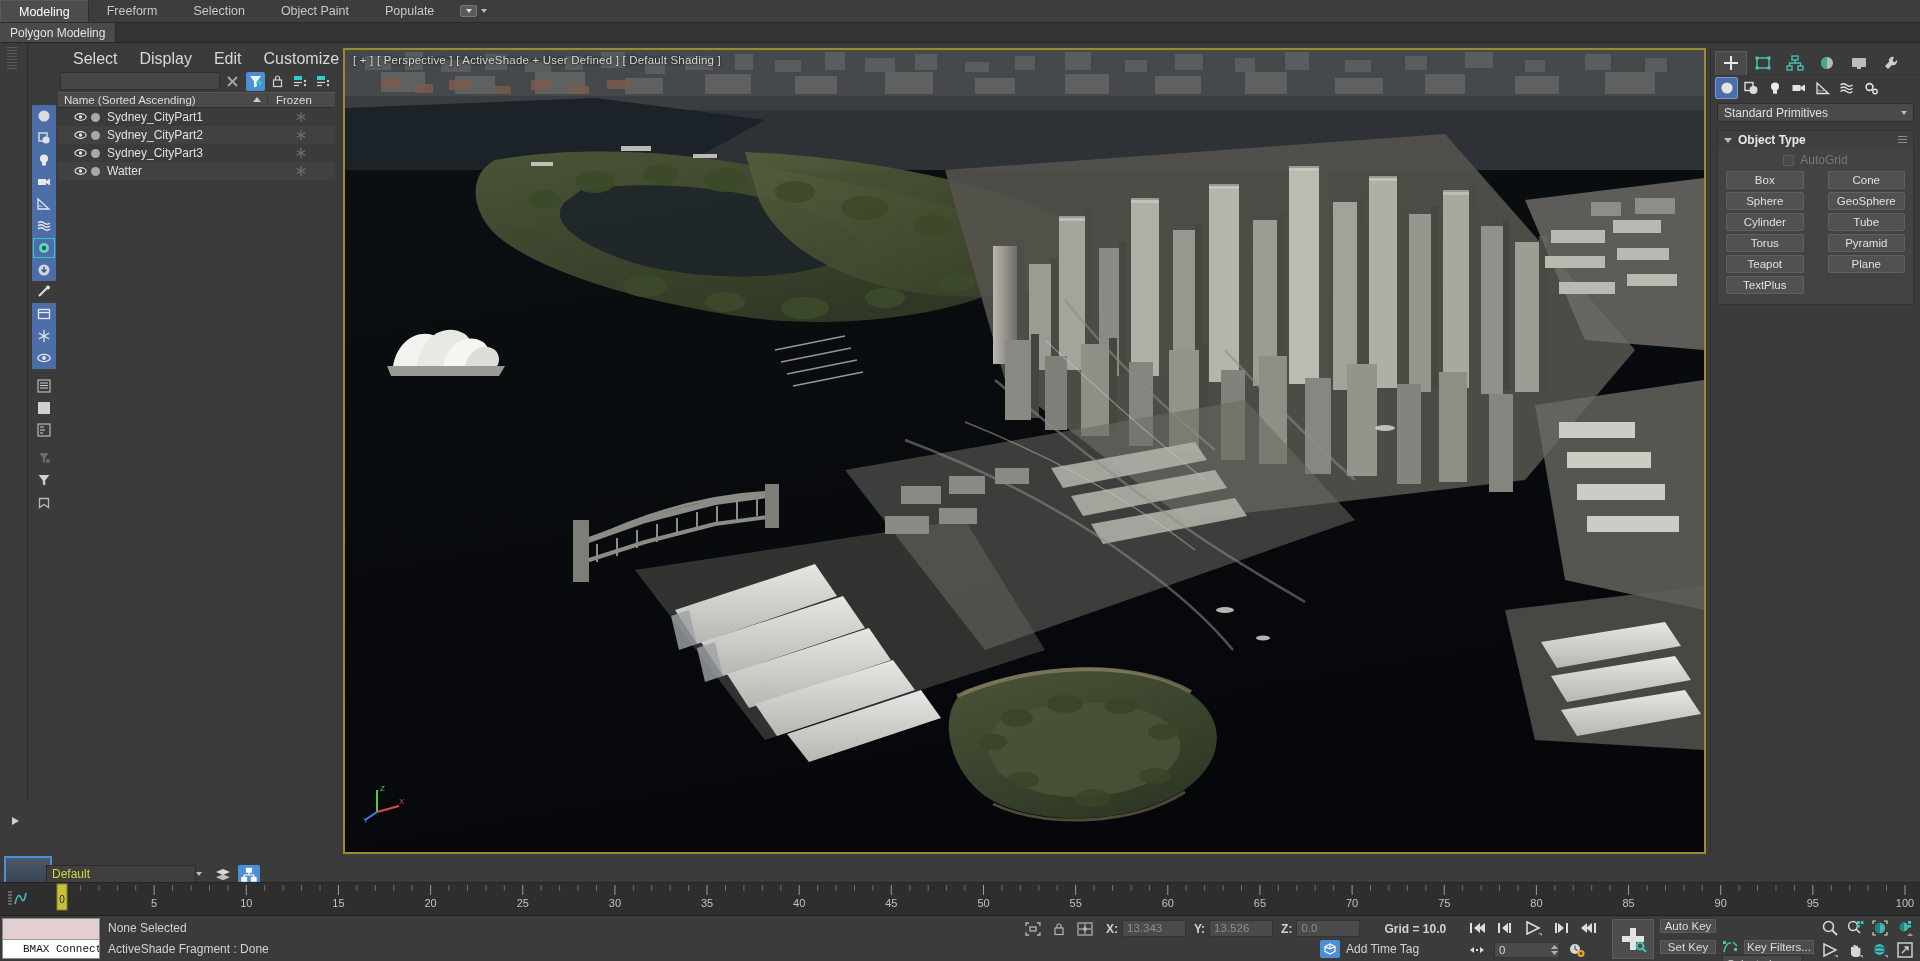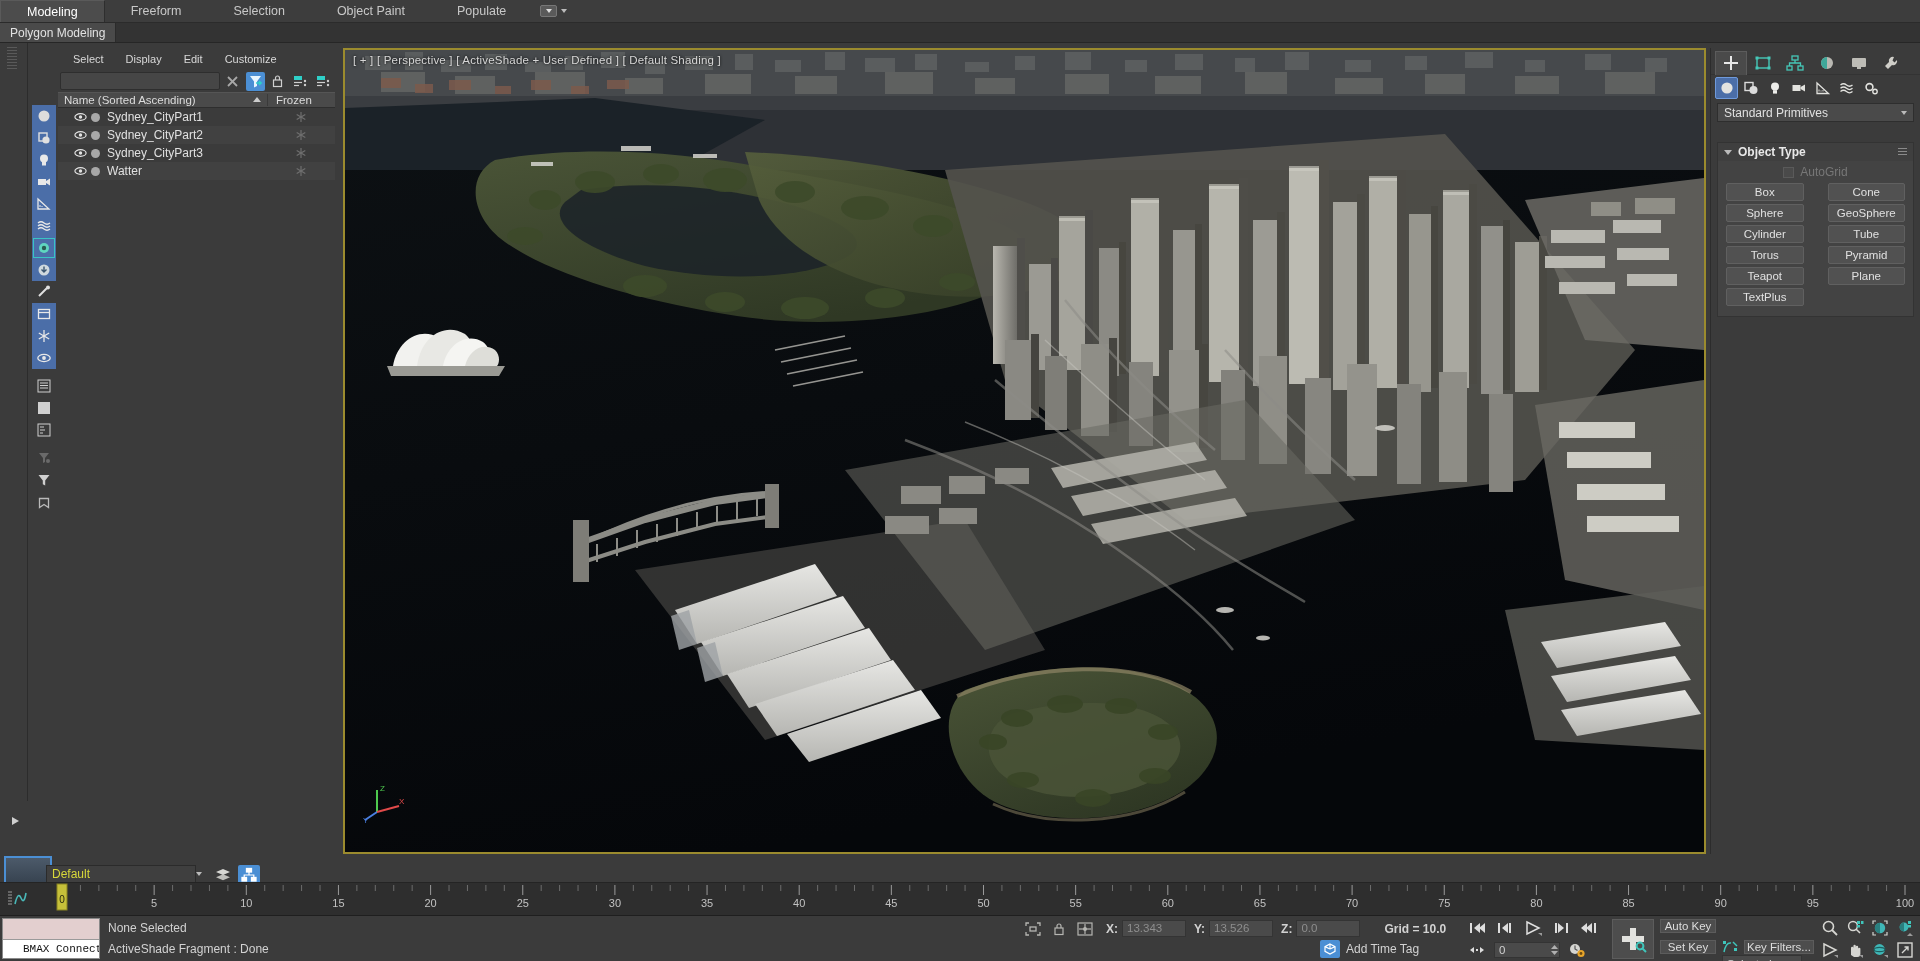--- a/index.html
+++ b/index.html
@@ -14,21 +14,21 @@
   #app { position: relative; width: 1920px; height: 961px; }
 
   
   .ribbon {
     position: absolute; left: 0; top: 0; width: 1920px; height: 23px;
     background: #3d3d3d;
     border-bottom: 1px solid #2b2b2b;
     display: flex; align-items: stretch;
   }
   .ribbon-tab {
-    padding: 0 26px; display: flex; align-items: center;
+    padding: 0 18px; display: flex; align-items: center;
     font-size: 12.5px; color: #c8c8c8; cursor: default;
   }
   .ribbon-tab.active {
     background: #4c4c4c; color: #fff;
     border-left: 1px solid #5a5a5a; border-right: 1px solid #2e2e2e;
     border-top: 1px solid #5a5a5a;
   }
   .ribbon-drop {
     margin-left: 8px; display:flex; align-items:center; gap:4px;
   }
@@ -78,21 +78,21 @@
 
   
   .explorer {
     position: absolute; left: 58px; top: 48px; width: 277px; height: 145px;
     background: #3b3b3b;
   }
   .exp-menu {
     height: 22px; display:flex; align-items:center; gap:0px; padding-left: 4px;
   }
   .exp-menu span {
-    padding: 0 11px; font-size: 11px; color:#d8d8d8; line-height:22px;
+    padding: 0 11px; font-size: 16px; color:#d8d8d8; line-height:22px;
   }
   .exp-searchrow {
     height: 22px; display:flex; align-items:center; padding: 0 2px; gap: 3px;
   }
   .exp-search {
     width: 160px; height: 18px; background:#464646;
     border: 1px solid #2e2e2e; border-radius:2px;
   }
   .sq-btn {
     width: 20px; height: 19px; display:flex; align-items:center; justify-content:center;
@@ -148,21 +148,21 @@
     border-top: 1px solid #333;
   }
   .cmd-subbtn { width:23px;height:22px; display:flex;align-items:center;justify-content:center;}
   .cmd-subbtn.on { background:#4b6ea8; border:1px solid #6f9adb; border-radius:2px;}
   .cmd-combo {
     margin: 3px 6px 0 6px; height: 19px; background:#4a4a4a; border:1px solid #2e2e2e;
     display:flex; align-items:center; padding: 0 6px; font-size:12px; color:#e0e0e0;
     justify-content:space-between;
   }
   .rollout {
-    margin: 20px 6px 0 6px; background:#434343; border:1px solid #333;
+    margin: 8px 6px 0 6px; background:#434343; border:1px solid #333;
   }
   .rollout-head {
     height: 18px; display:flex; align-items:center; gap:6px; padding-left: 6px;
     font-size: 12px; font-weight: bold; color:#e8e8e8;
     background:#3f3f3f;
   }
   .rollout-head .tri { width:0;height:0;border-left:4px solid transparent;border-right:4px solid transparent;border-top:5px solid #bbb;}
   .rollout-head .grip { margin-left:auto; margin-right:6px; }
   .rollout-head .grip div { width:9px; height:1px; background:#8a8a8a; margin-bottom:2px;}
   .rollout-body { padding: 4px 8px 10px 8px; }

